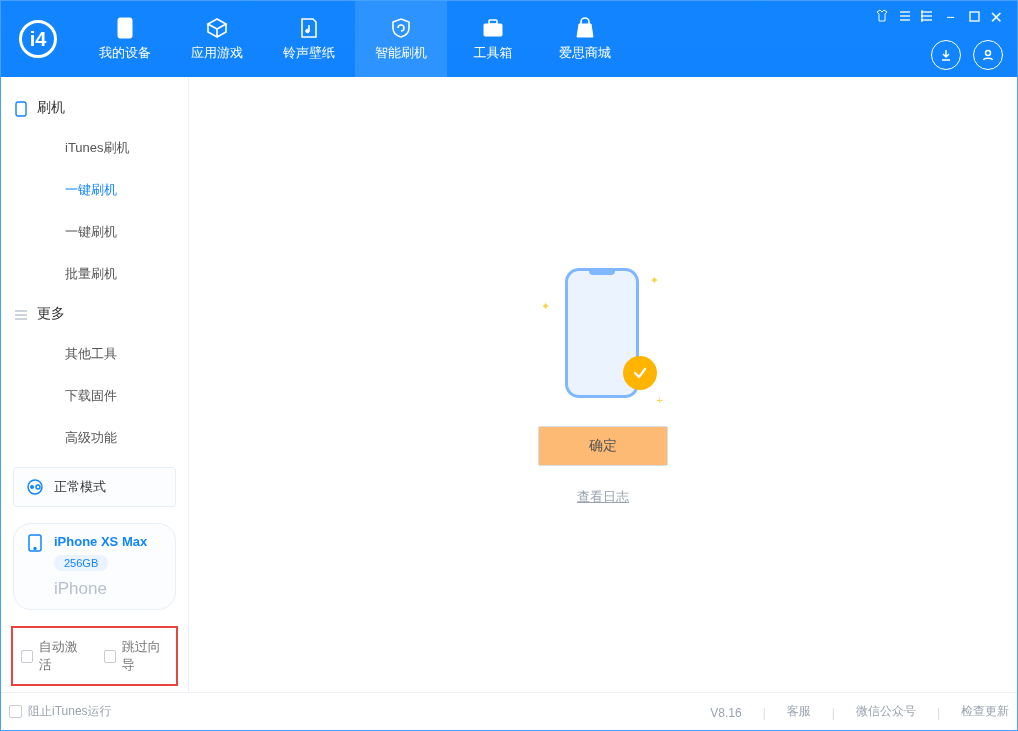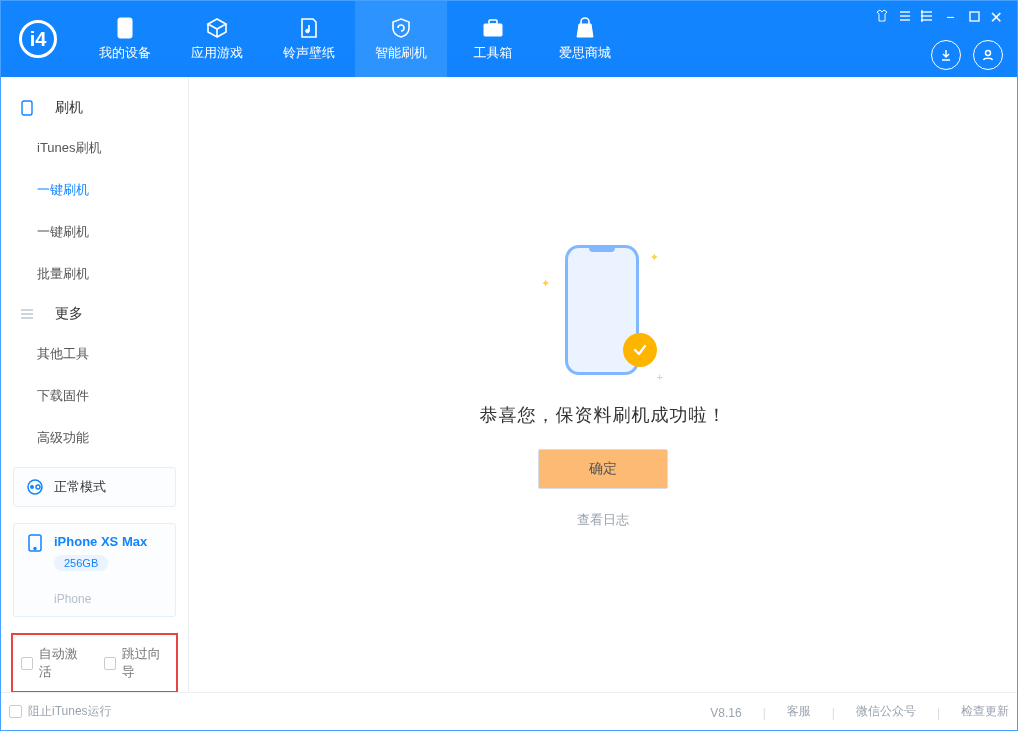--- a/index.html
+++ b/index.html
@@ -19,45 +19,45 @@
   .header-right { display: flex; align-items: flex-end; padding: 6px 14px; gap: 12px; flex-direction: column; justify-content: space-between;}
   .win-controls { display: flex; gap: 10px; font-size: 12px; opacity:.95; align-items:center;}
   .win-controls span, .win-controls svg { cursor: pointer; }
   .header-circles { display: flex; gap: 12px; margin-bottom: 6px;}
   .hcircle { width: 30px; height: 30px; border: 1.5px solid #fff; border-radius: 50%; display:flex; align-items:center; justify-content:center;}
   
   .body { flex: 1; display: flex; min-height: 0; }
   
   .sidebar { width: 188px; border-right: 1px solid #eaeef2; display: flex; flex-direction: column; }
   .side-scroll { flex: 1; padding-top: 12px; }
-  .side-head { display: flex; align-items: center; gap: 20px; color: #333; font-size: 14px; padding: 10px 18px; }
+  .side-head { display: flex; align-items: flex-end; gap: 8px; color: #333; font-size: 14px; padding: 10px 12px; }
   .side-head .hicon { width: 16px; height: 16px; display:flex; align-items:center; justify-content:center; color:#1185ff;}
   .side-list {}
-  .side-item { padding: 12px 18px 12px 36px; font-size: 13px; color: #555; cursor: pointer; }
+  .side-item { padding: 12px 18px 12px 64px; font-size: 13px; color: #555; cursor: pointer; }
   .side-item.active { color: #1185ff; }
   .side-box { margin: 8px 12px; border: 1px solid #e6eef7; border-radius: 3px; padding: 10px 12px; display:flex; align-items:center; gap:10px; font-size:13px; color:#333; cursor:pointer; background:#fcfdff;}
   .side-box .bicon { width:18px; height:18px; display:flex; align-items:center; justify-content:center;}
   .device-box { font-size:13px; color:#333; }
   .device-box .name { font-weight:600; color:#1185ff; }
   .device-cap { display:inline-block; background:#eaf3ff; color:#1185ff; font-size:11px; padding:2px 10px; border-radius:10px; margin-top:6px;}
-  .device-sub { color:#b6c0cd; font-size:12px; margin-top:21px;}
+  .device-sub { color:#b6c0cd; font-size:17px; margin-top:8px;}
   .side-checks { border:2px solid #e64640; margin:8px 10px 10px; padding:10px 8px; display:flex; gap:19px; font-size:13px; color:#777;}
   .chk { display:flex; align-items:center; gap:6px; cursor:pointer;}
   .chkbox { width:13px; height:13px; border:1px solid #c7ccd3; border-radius:2px; background:#fff; }
   
   .main { flex:1; display:flex; align-items:center; justify-content:center; flex-direction:column; gap:22px; }
   .illus { position:relative; width:120px; height:140px; }
   .phone { width:74px; height:130px; border:3px solid #7fb8ff; border-radius:14px; position:absolute; left:22px; top:4px; background:#eaf3ff;}
   .phone .notch { position:absolute; top:-2px; left:50%; transform:translateX(-50%); width:26px; height:6px; background:#7fb8ff; border-radius:0 0 4px 4px;}
   .badge { width:34px; height:34px; background:#ffb400; border-radius:50%; position:absolute; right:6px; bottom:14px; display:flex; align-items:center; justify-content:center;}
   .sparkle { position:absolute; color:#ffd04a; font-size:11px;}
   .s1{ left:-2px; top:36px;} .s2{ right:4px; top:10px;} .s3{ right:0px; bottom:-2px;}
   .main-msg { font-size:18px; color:#333; letter-spacing:1px; }
   .ok-btn { border:1px solid #d7dde4; background:#fdba74; color:#555; font-size:14px; padding:10px 50px; border-radius:2px; cursor:pointer;}
-  .log-link { color:#9aa3af; font-size:13px; cursor:pointer;}
+  .log-link { color:#9aa3af; font-size:13px; cursor:pointer;text-decoration:underline;}
   
   .footer { height:38px; border-top:1px solid #eceff3; display:flex; align-items:center; padding:0 8px; font-size:12px; color:#9aa3af; gap:14px;}
   .footer .right { margin-left:auto; display:flex; align-items:flex-end; gap:21px;}
   .footer .sep { color:#d9dee4;}
   .footer a { color:#9aa3af; cursor:pointer;}
 </style>
 </head>
 <body>
 
 <div class="header">
@@ -196,21 +196,21 @@
     <div class="side-box">
       <span class="bicon">
           <svg width="16" height="16" viewBox="0 0 16 16">
             <circle cx="8" cy="8" r="7" fill="none" stroke="#1185ff" stroke-width="1.5"></circle>
             <circle cx="5" cy="8" r="2" fill="#1185ff"></circle>
             <circle cx="11" cy="8" r="2" fill="none" stroke="#1185ff" stroke-width="1.5"></circle>
           </svg>
         </span>
       <span>正常模式</span>
     </div>
-    <div class="side-box device-box" style="flex-direction:row; align-items:flex-start;">
+    <div class="side-box device-box" style="flex-direction:row; align-items:flex-start;border-radius:18px;">
       <span class="bicon">
           <svg width="14" height="18" viewBox="0 0 14 18" stroke="#1185ff" fill="none" stroke-width="1.5">
             <rect x="1" y="1" width="12" height="16" rx="2"></rect>
             <circle cx="7" cy="14.5" r="1" fill="#1185ff"></circle>
           </svg>
         </span>
       <div>
         <div class="name">iPhone XS Max</div>
         <div class="device-cap">256GB</div>
         <div class="device-sub">iPhone</div>
@@ -235,21 +235,20 @@
         </div>
       <div class="badge">
           <svg width="16" height="16" viewBox="0 0 16 16">
             <path d="M3 8 L7 12 L13 4" stroke="#fff" stroke-width="2.2" fill="none" stroke-linecap="round" stroke-linejoin="round"></path>
           </svg>
         </div>
       <span class="sparkle s1">✦</span>
       <span class="sparkle s2">✦</span>
       <span class="sparkle s3">+</span>
     </div>
-    <div class="main-msg">恭喜您，保资料刷机成功啦！</div>
     <button class="ok-btn">确定</button>
     <a class="log-link">查看日志</a>
   </div>
 </div>
 
 <div class="footer">
   <label class="chk">
     <span class="chkbox"></span>
     <span>阻止iTunes运行</span>
   </label>

